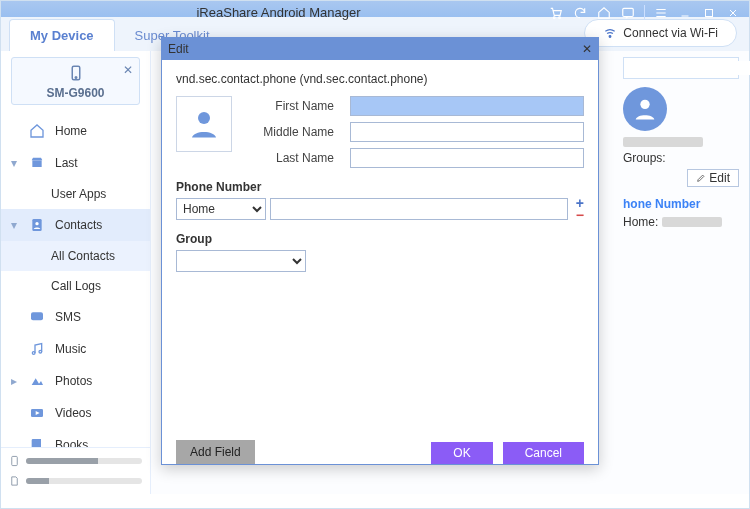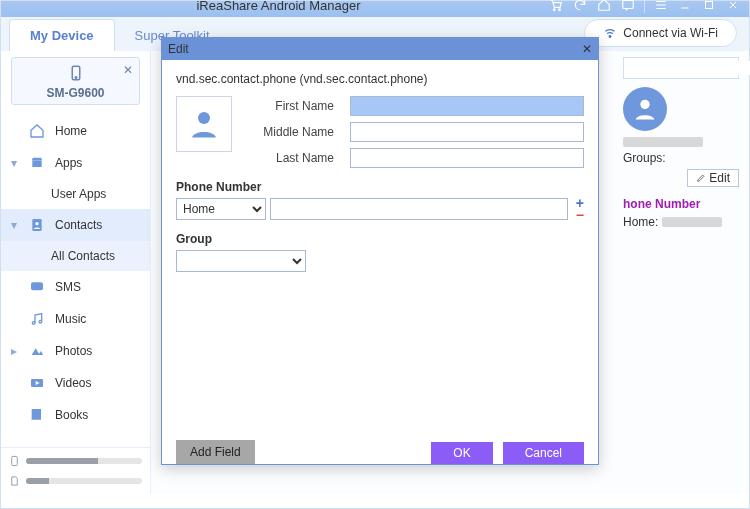--- a/index.html
+++ b/index.html
@@ -1,18 +1,18 @@
 <!DOCTYPE html>
 <html><head>
 <meta charset="utf-8">
 <style>
 *{box-sizing:border-box;margin:0;padding:0;font-family:"Segoe UI",Arial,sans-serif;font-size:12px;color:#333}
 body{background:#f5faff;overflow:hidden}
 .app{width:750px;height:509px;border:1px solid #d0e0f0;position:relative;background:#fff}
-.titlebar{height:16px;background:linear-gradient(#a9c7f0,#9abff0);display:flex;align-items:flex-end;color:#fff;padding:4px 8px}
+.titlebar{height:16px;background:linear-gradient(#a9c7f0,#9abff0);display:flex;align-items:flex-start;color:#fff;padding:4px 8px}
 .titlebar .title{flex:1;text-align:center;font-size:13px;font-weight:500}
 .titlebar .tb-icons{display:flex;gap:8px;align-items:center}
 .titlebar .tb-icons span{display:inline-flex;width:16px;height:16px;justify-content:center;align-items:center;cursor:pointer}
 .tabbar{height:34px;display:flex;align-items:flex-end;padding-left:8px;background:#eef4fc}
 .tabbar .tab{padding:8px 20px;font-size:13px;cursor:pointer;color:#6a8bd0}
 .tabbar .tab.active{background:#fff;border:1px solid #cfe0f5;border-bottom:none;border-radius:4px 4px 0 0;color:#5a80d0;font-weight:700}
 .tabbar .spacer{flex:1}
 .tabbar .wifi-btn{margin:0 12px 4px 0;padding:6px 18px;border:1px solid #cfe0f5;border-radius:16px;background:#fff;color:#4b74c8;cursor:pointer;display:flex;align-items:flex-end;gap:6px}
 .main{display:flex;height:calc(100% - 64px);position:relative}
 .sidebar{width:150px;border-right:1px solid #e5eefc;display:flex;flex-direction:column}
@@ -33,21 +33,21 @@
 .storage .bar{flex:1;height:6px;background:#e5e5e5;border-radius:3px;overflow:hidden}
 .storage .bar .fill{height:100%;background:#99a0a8}
 .content{flex:1;position:relative;background:#fcfdff}
 .rightpanel{position:absolute;top:0;right:0;width:136px;height:100%;padding:6px 10px}
 .search{border:1px solid #cfe0f5;height:22px;display:flex;align-items:center;padding:0 4px;background:#fff;margin-bottom:8px}
 .search input{border:none;outline:none;flex:1;font-size:12px}
 .rp-avatar{width:44px;height:44px;border-radius:50%;background:#6f97dc;display:flex;align-items:center;justify-content:center;margin-bottom:6px}
 .redact{background:#d8d8d8;height:10px;border-radius:2px;display:inline-block}
 .rp-row{display:flex;align-items:center;margin:4px 0}
 .rp-edit{border:1px solid #b7c7e0;background:#fff;padding:1px 8px;font-size:11px;cursor:pointer;display:inline-flex;align-items:center;gap:3px}
-.rp-section{font-weight:600;margin-top:10px;margin-bottom:2px;color:#a21caf}
+.rp-section{font-weight:600;margin-top:10px;margin-bottom:2px;color:#3b82f6}
 .dialog{position:absolute;left:160px;top:36px;width:438px;height:428px;background:#fff;border:1px solid #6b91d6;box-shadow:0 4px 14px rgba(0,0,0,.2);display:flex;flex-direction:column;z-index:20}
 .dlg-title{height:22px;background:#6b91d6;color:#fff;display:flex;align-items:center;padding:0 6px}
 .dlg-title span:first-child{flex:1}
 .dlg-title .x{cursor:pointer}
 .dlg-body{padding:10px 14px;flex:1;overflow:hidden}
 .dlg-header{margin:2px 0 10px;font-size:12px}
 .dlg-form{display:flex;gap:12px}
 .avatar-box{width:56px;height:56px;border:1px solid #ccd6e6;display:flex;align-items:center;justify-content:center}
 .name-grid{flex:1;display:grid;grid-template-columns:90px 1fr;gap:6px 16px;align-items:center}
 .name-grid label{text-align:right;color:#444}
@@ -158,38 +158,41 @@
             <span>Home</span>
           </div>
 <div class="nav-item top">
             <span class="chev">▾</span>
             <span class="icon">
               <svg width="16" height="16" viewBox="0 0 24 24" fill="#6f97dc">
                 <path d="M6 4h12l2 4H4z"></path>
                 <path d="M5 8h14v10H5z"></path>
               </svg>
             </span>
-            <span>Apps</span>
+            <span>Last</span>
           </div>
 <div class="nav-item sub">
             <span>User Apps</span>
           </div>
 <div class="nav-item top selected">
             <span class="chev">▾</span>
             <span class="icon">
               <svg width="16" height="16" viewBox="0 0 24 24" fill="#6f97dc">
                 <rect x="5" y="3" width="14" height="18" rx="2"></rect>
                 <circle cx="12" cy="10" r="2.5" fill="#fff"></circle>
                 <path d="M7 18c1-3 9-3 10 0" fill="#fff"></path>
               </svg>
             </span>
             <span>Contacts</span>
           </div>
 <div class="nav-item sub active">
             <span>All Contacts</span>
+          </div>
+<div class="nav-item sub">
+            <span>Call Logs</span>
           </div>
 <div class="nav-item top">
             <span class="chev"></span>
             <span class="icon">
               <svg width="16" height="16" viewBox="0 0 24 24" fill="#6f97dc">
                 <rect x="3" y="5" width="18" height="12" rx="3"></rect>
                 <path d="M8 21l3-4"></path>
               </svg>
             </span>
             <span>SMS</span>

